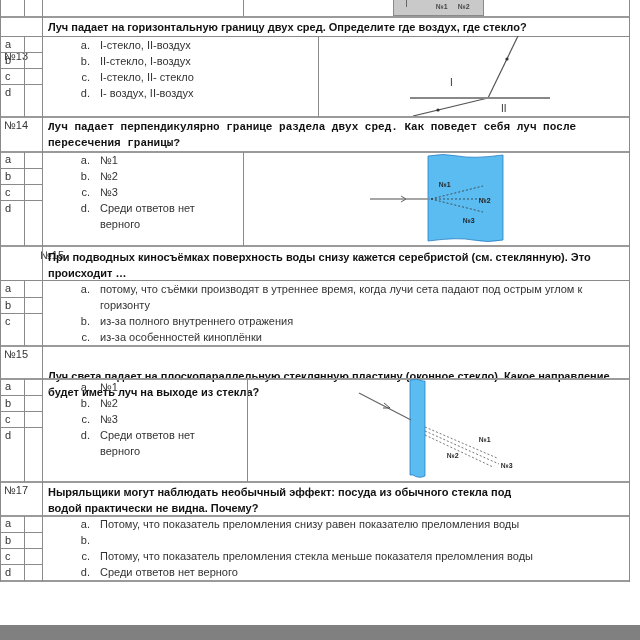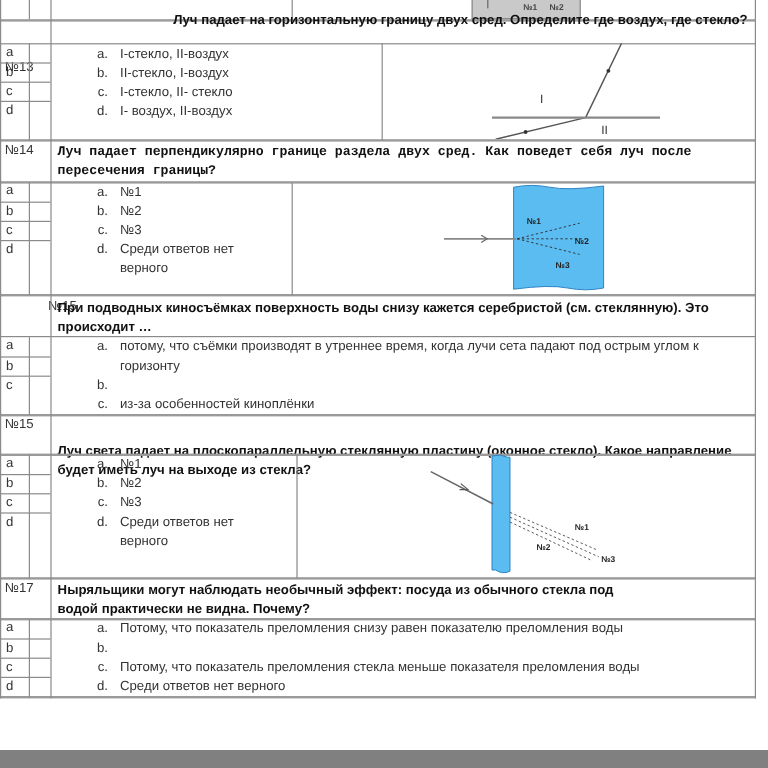--- a/index.html
+++ b/index.html
@@ -30,21 +30,21 @@
 <div class="vline" style="left:243px;top:0;height:16px;"></div>
 <div class="vline" style="left:629px;top:0;height:16px;"></div>
 <div class="abs" style="left:393px;top:0;width:89px;height:15px;background:#c9c9c9;border:1px solid #8a8a8a;border-top:none;">
   <span class="abs" style="left:12px;top:0;width:1px;height:7px;background:#666;"></span>
   <span class="abs" style="left:42px;top:3px;font-size:7px;font-weight:bold;color:#444;">№1</span>
   <span class="abs" style="left:64px;top:3px;font-size:7px;font-weight:bold;color:#444;">№2</span>
 </div>
 
 <div class="hline thick" style="left:0;top:16px;width:630px;"></div>
 <div class="num" style="top:19px;margin-top:31px;">№13</div>
-<div class="qtext" style="top:9px;text-align:right;">Луч падает на горизонтальную  границу двух сред. Определите где воздух, где стекло?</div>
+<div class="qtext" style="top:19px;">Луч падает на горизонтальную  границу двух сред. Определите где воздух, где стекло?</div>
 <div class="hline" style="left:0;top:36px;width:630px;"></div>
 
 <div class="letter" style="top:38px;">a</div>
 <div class="hline" style="left:0;top:52px;width:42px;"></div>
 <div class="letter" style="top:54px;">b</div>
 <div class="hline" style="left:0;top:68px;width:42px;"></div>
 <div class="letter" style="top:70px;">c</div>
 <div class="hline" style="left:0;top:84px;width:42px;"></div>
 <div class="letter" style="top:86px;">d</div>
 
@@ -132,20 +132,21 @@
 <div class="hline" style="left:0;top:313px;width:42px;"></div>
 <div class="letter" style="top:315px;">c</div>
 
 <div class="optwrap" style="top:281px;width:545px;">
   <div class="opt-row">
       <span class="ol">a.</span>
       <span>потому,  что съёмки производят в утреннее время, когда лучи сета падают под острым углом к горизонту</span>
     </div>
   <div class="opt-row">
       <span class="ol">b.</span>
+      <span>из-за полного внутреннего отражения</span>
     </div>
   <div class="opt-row">
       <span class="ol">c.</span>
       <span>из-за особенностей киноплёнки</span>
     </div>
 </div>
 
 <div class="hline thick" style="left:0;top:345px;width:630px;"></div>
 <div class="num" style="top:348px;">№15</div>
 <div class="qtext" style="top:348px;margin-top:20px;">Луч света падает на плоскопараллельную стеклянную пластину (оконное стекло). Какое направление будет иметь луч на выходе из стекла?</div>

